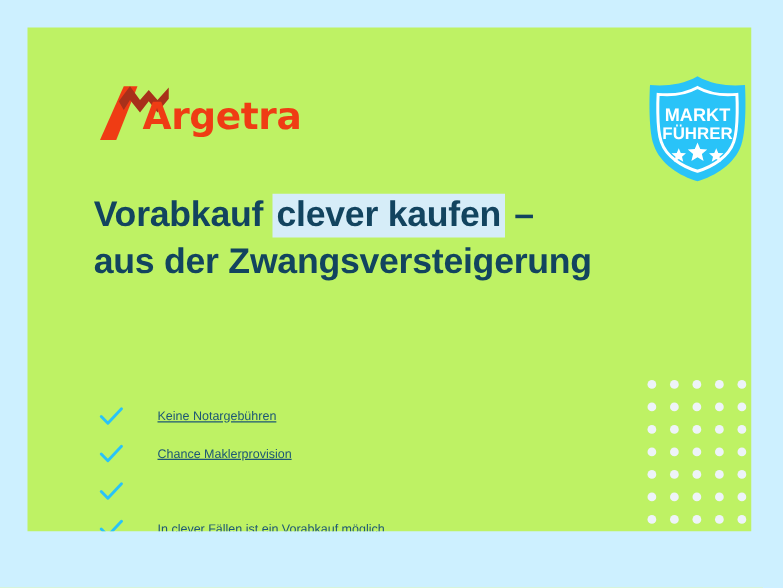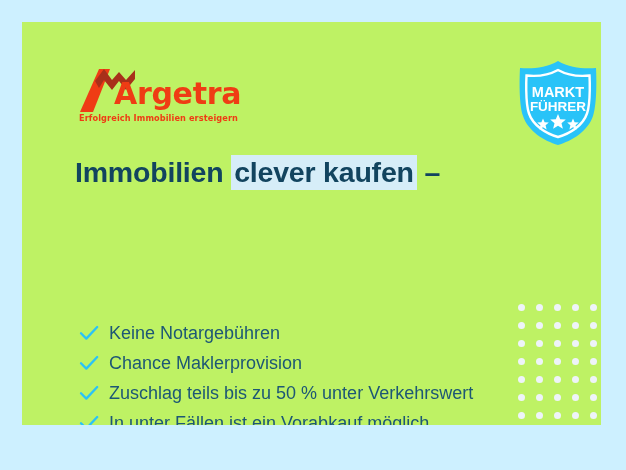--- a/index.html
+++ b/index.html
@@ -139,24 +139,25 @@
     display: flex;
     align-items: center;
   }
   .check-icon {
     width: 26px;
     height: 26px;
     flex: 0 0 26px;
     display: block;
   }
   .check-label {
-    margin-left: 7px;
-    font-size: 18px;
+    margin-left: 24px;
+    font-size: 10px;
     color: #1d5775;
     white-space: nowrap;
+    text-decoration: underline;
   }
 </style>
 </head>
 <body>
 
 <div id="stage">
   <div id="card">
 
     <div id="dot-grid">
         <div class="dot" style="left: 0px; top: 0px; width: 7px; height: 7px;"></div>
@@ -200,39 +201,39 @@
         <div class="dot" style="left: 54px; top: 126px; width: 7px; height: 7px;"></div>
         <div class="dot" style="left: 72px; top: 126px; width: 7px; height: 7px;"></div>
       </div>
 
     <div id="logo">
       <svg id="logo-mark" viewBox="0 0 60 45">
         <polygon points="15,45 2,45 21,2 32,2" fill="#ef3c14"></polygon>
         <polygon points="17,14 26,2 34,13 41,5 48,13 57,3 57,12 48,23 41,14 34,23 26,13 21,21" fill="#a8301a"></polygon>
       </svg>
       <div id="logo-word">Argetra</div>
-      <div id="logo-tagline">Erfolgreich Immobilien ersteigern</div>
     </div>
 
     <div id="badge">
       <svg viewBox="0 0 92 90" width="92" height="90">
         <path d="M46 3 C34 10 20 11 8 10 C8 10 6 44 11 58 C16 73 32 83 46 87 C60 83 76 73 81 58 C86 44 84 10 84 10 C72 11 58 10 46 3 Z" fill="#29c3f8"></path>
         <path d="M46 12 C36 17.5 24 18.5 14.5 17.5 C14.5 17.5 13 44 17 55.5 C21 67.5 34 75.5 46 79 C58 75.5 71 67.5 75 55.5 C79 44 77.5 17.5 77.5 17.5 C68 18.5 56 17.5 46 12 Z" fill="none" stroke="#ffffff" stroke-width="2.4"></path>
         <text x="46" y="38.5" text-anchor="middle" fill="#ffffff" font-family="Liberation Sans, sans-serif" font-size="14.5" font-weight="bold">MARKT</text>
         <text x="46" y="53" text-anchor="middle" fill="#ffffff" font-family="Liberation Sans, sans-serif" font-size="13.5" font-weight="bold">FÜHRER</text>
         <g>
           <polygon fill="#ffffff" points="31,60.5 32.6,64.3 36.8,64.6 33.6,67.3 34.6,71.4 31,69.2 27.4,71.4 28.4,67.3 25.2,64.6 29.4,64.3"></polygon>
           <polygon fill="#ffffff" points="46,56 48.2,61.2 53.8,61.6 49.5,65.2 50.9,70.7 46,67.7 41.1,70.7 42.5,65.2 38.2,61.6 43.8,61.2"></polygon>
           <polygon fill="#ffffff" points="61,60.5 62.6,64.3 66.8,64.6 63.6,67.3 64.6,71.4 61,69.2 57.4,71.4 58.4,67.3 55.2,64.6 59.4,64.3"></polygon>
         </g>
       </svg>
     </div>
 
     <div id="headline">
-      <span><span>Immobilien </span><span class="hl-mark">clever kaufen</span><span> –</span></span><br>
+      <span><span>Vorabkauf </span><span class="hl-mark">clever kaufen</span><span> –</span></span><br>
+      <span>aus der Zwangsversteigerung</span>
     </div>
 
     <div id="subhead">
       <br>
     </div>
 
     <div id="checklist">
       <div class="check-row">
         <svg class="check-icon" viewBox="0 0 26 26">
           <path d="M5 13.2 L10.3 18.6 L21.2 7" fill="none" stroke="#29c3f8" stroke-width="2.3" stroke-linecap="round" stroke-linejoin="round"></path>
@@ -242,24 +243,23 @@
       <div class="check-row">
         <svg class="check-icon" viewBox="0 0 26 26">
           <path d="M5 13.2 L10.3 18.6 L21.2 7" fill="none" stroke="#29c3f8" stroke-width="2.3" stroke-linecap="round" stroke-linejoin="round"></path>
         </svg>
         <span class="check-label">Chance Maklerprovision</span>
       </div>
       <div class="check-row">
         <svg class="check-icon" viewBox="0 0 26 26">
           <path d="M5 13.2 L10.3 18.6 L21.2 7" fill="none" stroke="#29c3f8" stroke-width="2.3" stroke-linecap="round" stroke-linejoin="round"></path>
         </svg>
-        <span class="check-label">Zuschlag teils bis zu 50 % unter Verkehrswert</span>
-      </div>
-      <div class="check-row">
-        <svg class="check-icon" viewBox="0 0 26 26">
-          <path d="M5 13.2 L10.3 18.6 L21.2 7" fill="none" stroke="#29c3f8" stroke-width="2.3" stroke-linecap="round" stroke-linejoin="round"></path>
-        </svg>
-        <span class="check-label">In unter Fällen ist ein Vorabkauf möglich</span>
+      </div>
+      <div class="check-row">
+        <svg class="check-icon" viewBox="0 0 26 26">
+          <path d="M5 13.2 L10.3 18.6 L21.2 7" fill="none" stroke="#29c3f8" stroke-width="2.3" stroke-linecap="round" stroke-linejoin="round"></path>
+        </svg>
+        <span class="check-label">In clever Fällen ist ein Vorabkauf möglich</span>
       </div>
     </div>
 
   </div>
 </div>
 
 </body></html>

